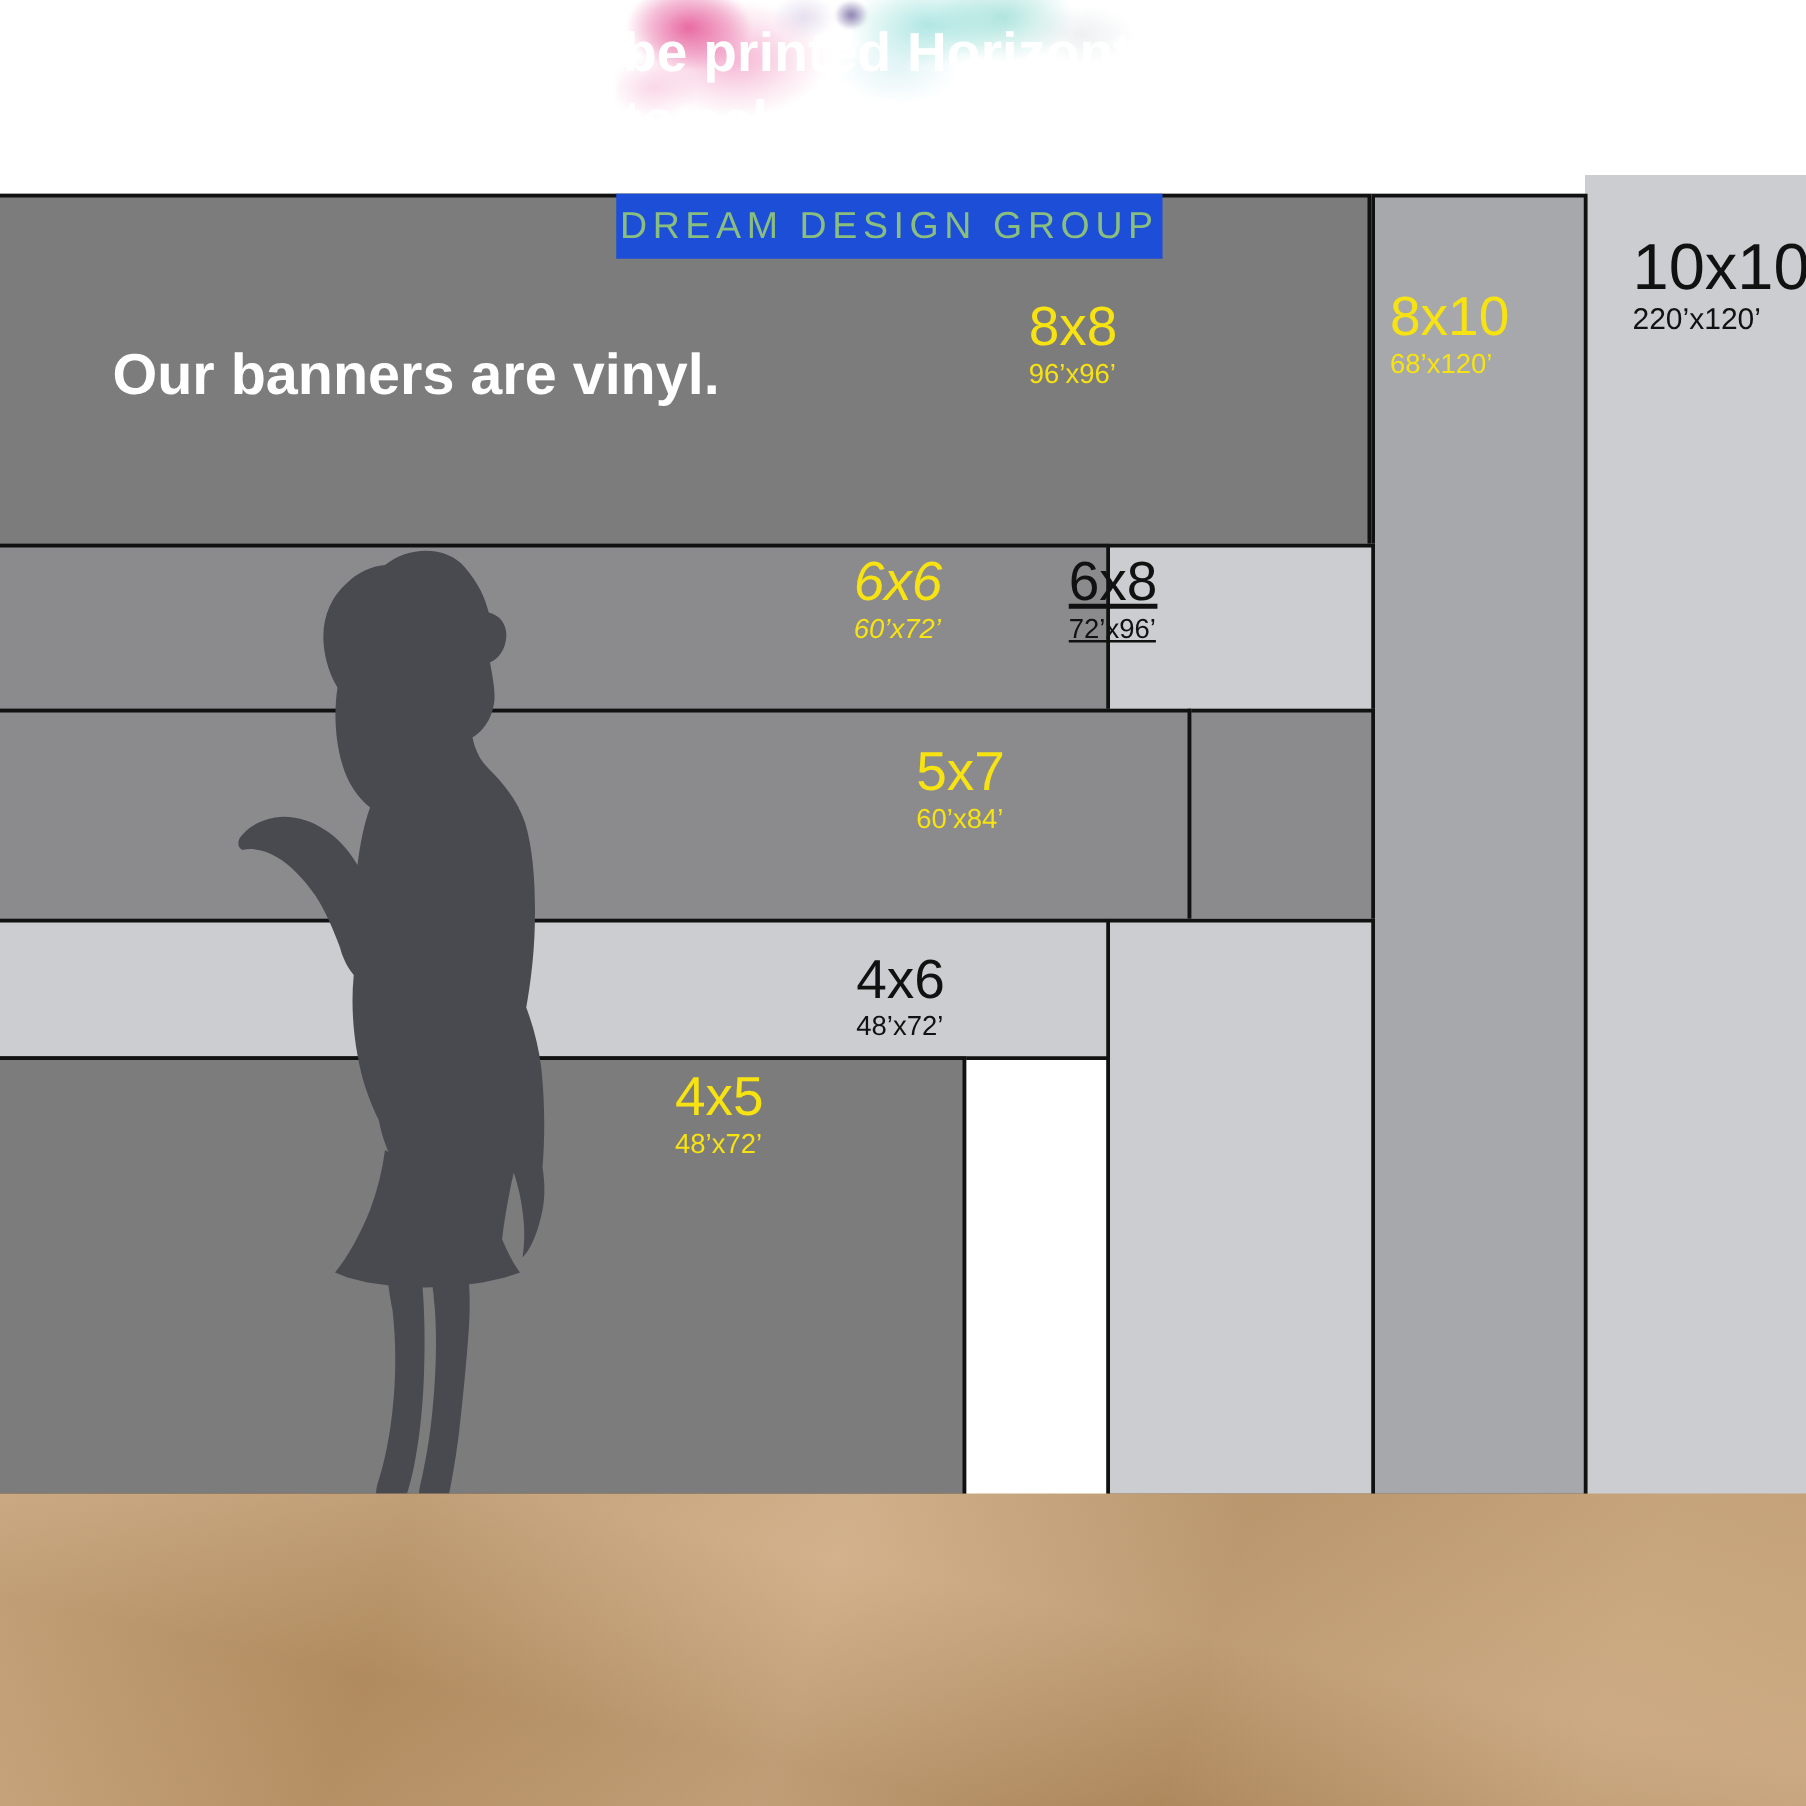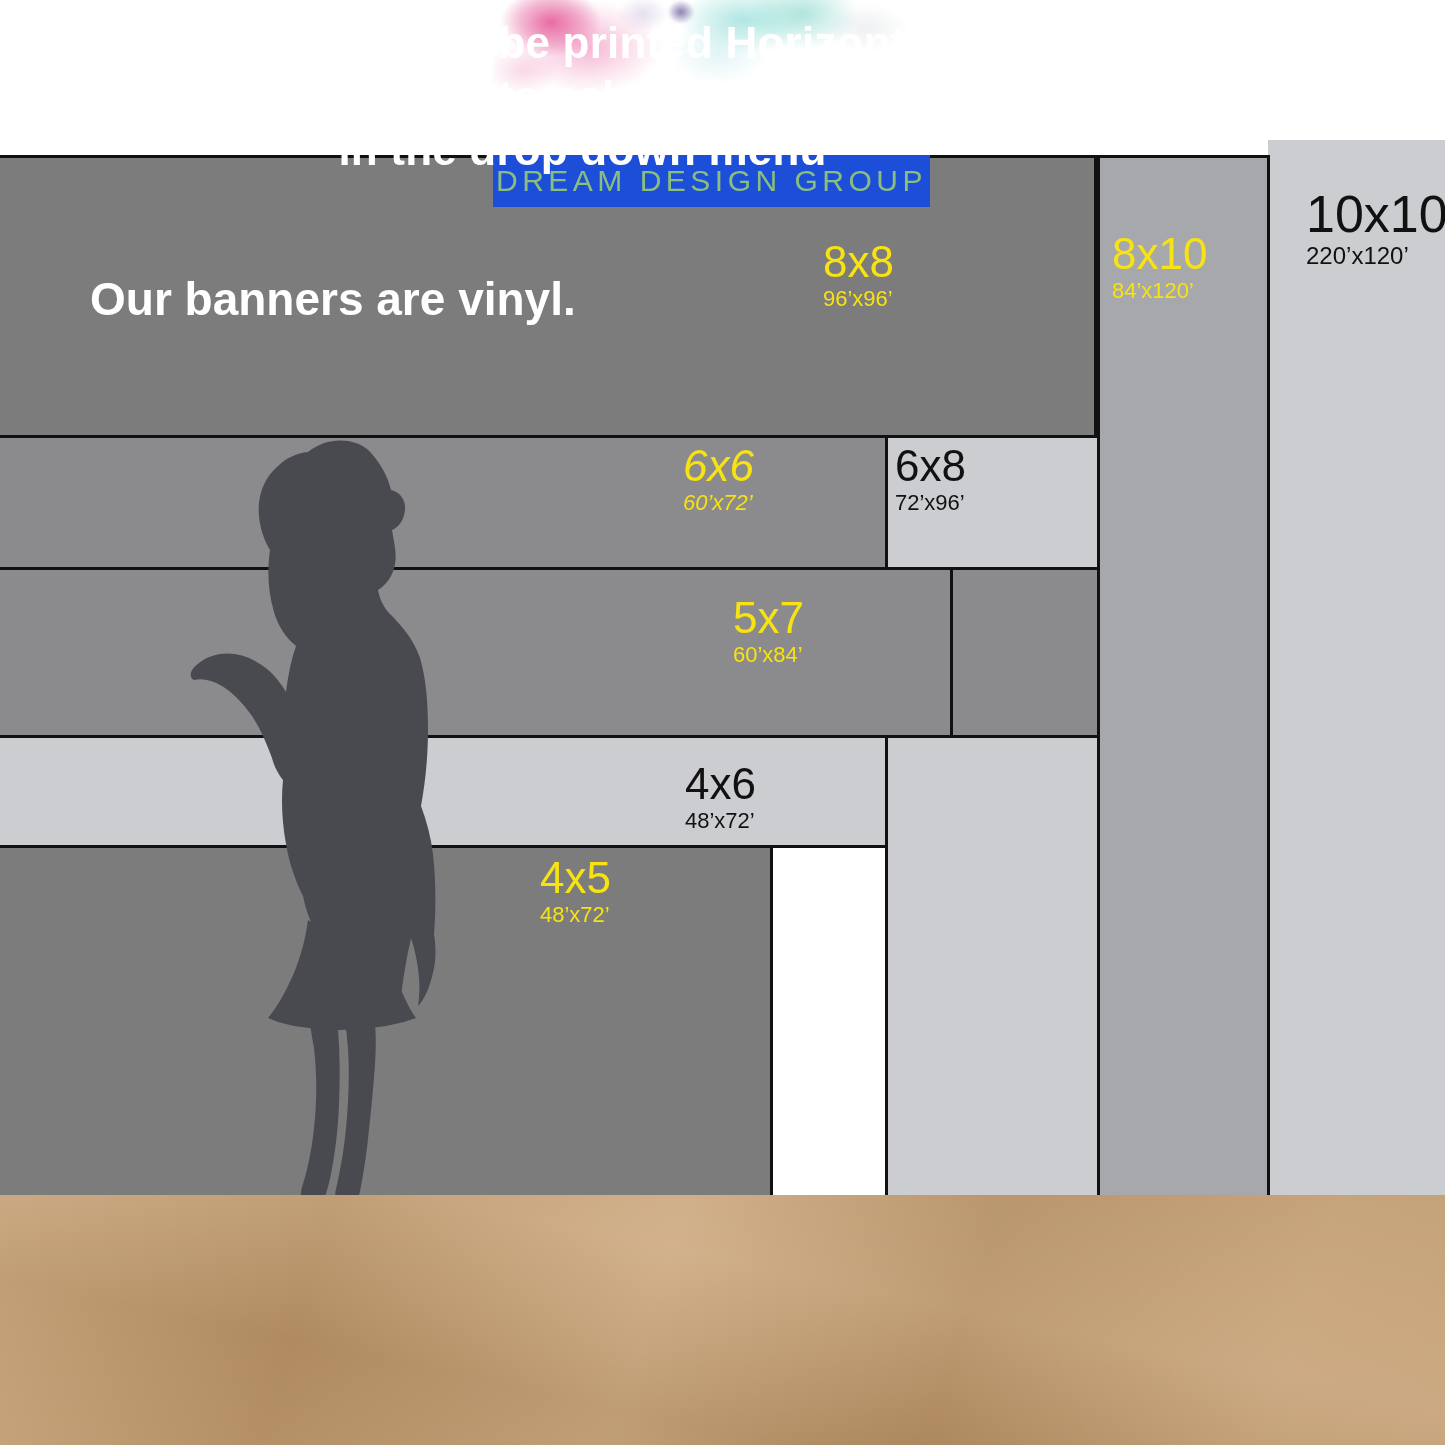--- a/index.html
+++ b/index.html
@@ -117,34 +117,34 @@
 
   <div class="headline">Our banners are vinyl.</div>
 
   <div class="lab yellow" style="left:823px;top:240px;">
     <span class="big">8x8</span>
     <span class="sub">96’x96’</span>
   </div>
 
   <div class="lab yellow" style="left:1112px;top:232px;">
     <span class="big">8x10</span>
-    <span class="sub">84’x120’</span>
+    <span class="sub">68’x120’</span>
   </div>
 
   <div class="lab black big10" style="left:1286px;top:188px;margin-left:20px;">
     <span class="big">10x10</span>
     <span class="sub">220’x120’</span>
   </div>
 
   <div class="lab yellow" style="left:683px;top:444px;font-style:italic;">
     <span class="big">6x6</span>
     <span class="sub">60’x72’</span>
   </div>
 
-  <div class="lab black" style="left:895px;top:444px;">
+  <div class="lab black" style="left:855px;top:444px;text-decoration:underline;">
     <span class="big">6x8</span>
     <span class="sub">72’x96’</span>
   </div>
 
   <div class="lab yellow" style="left:733px;top:596px;">
     <span class="big">5x7</span>
     <span class="sub">60’x84’</span>
   </div>
 
   <div class="lab black" style="left:685px;top:762px;">
@@ -229,16 +229,15 @@
                C118 781 106 780 100 776 C97 772 101 765 113 760 Z"></path>
       <path d="M147 758 C152 766 161 769 168 763 C172 769 171 776 165 779
                C154 783 142 781 137 776 C134 771 138 763 147 758 Z"></path>
     </g>
   </svg>
 
   <div class="floor"></div>
   <div class="floor-text">
     <span class="ln">Our Banners can be printed Horizontally or</span>
     <span class="ln">Vertically. Be sure to select the size you want</span>
-    <span class="ln">in the drop down menu</span>
   </div>
 
 </div>
 
 </body></html>

